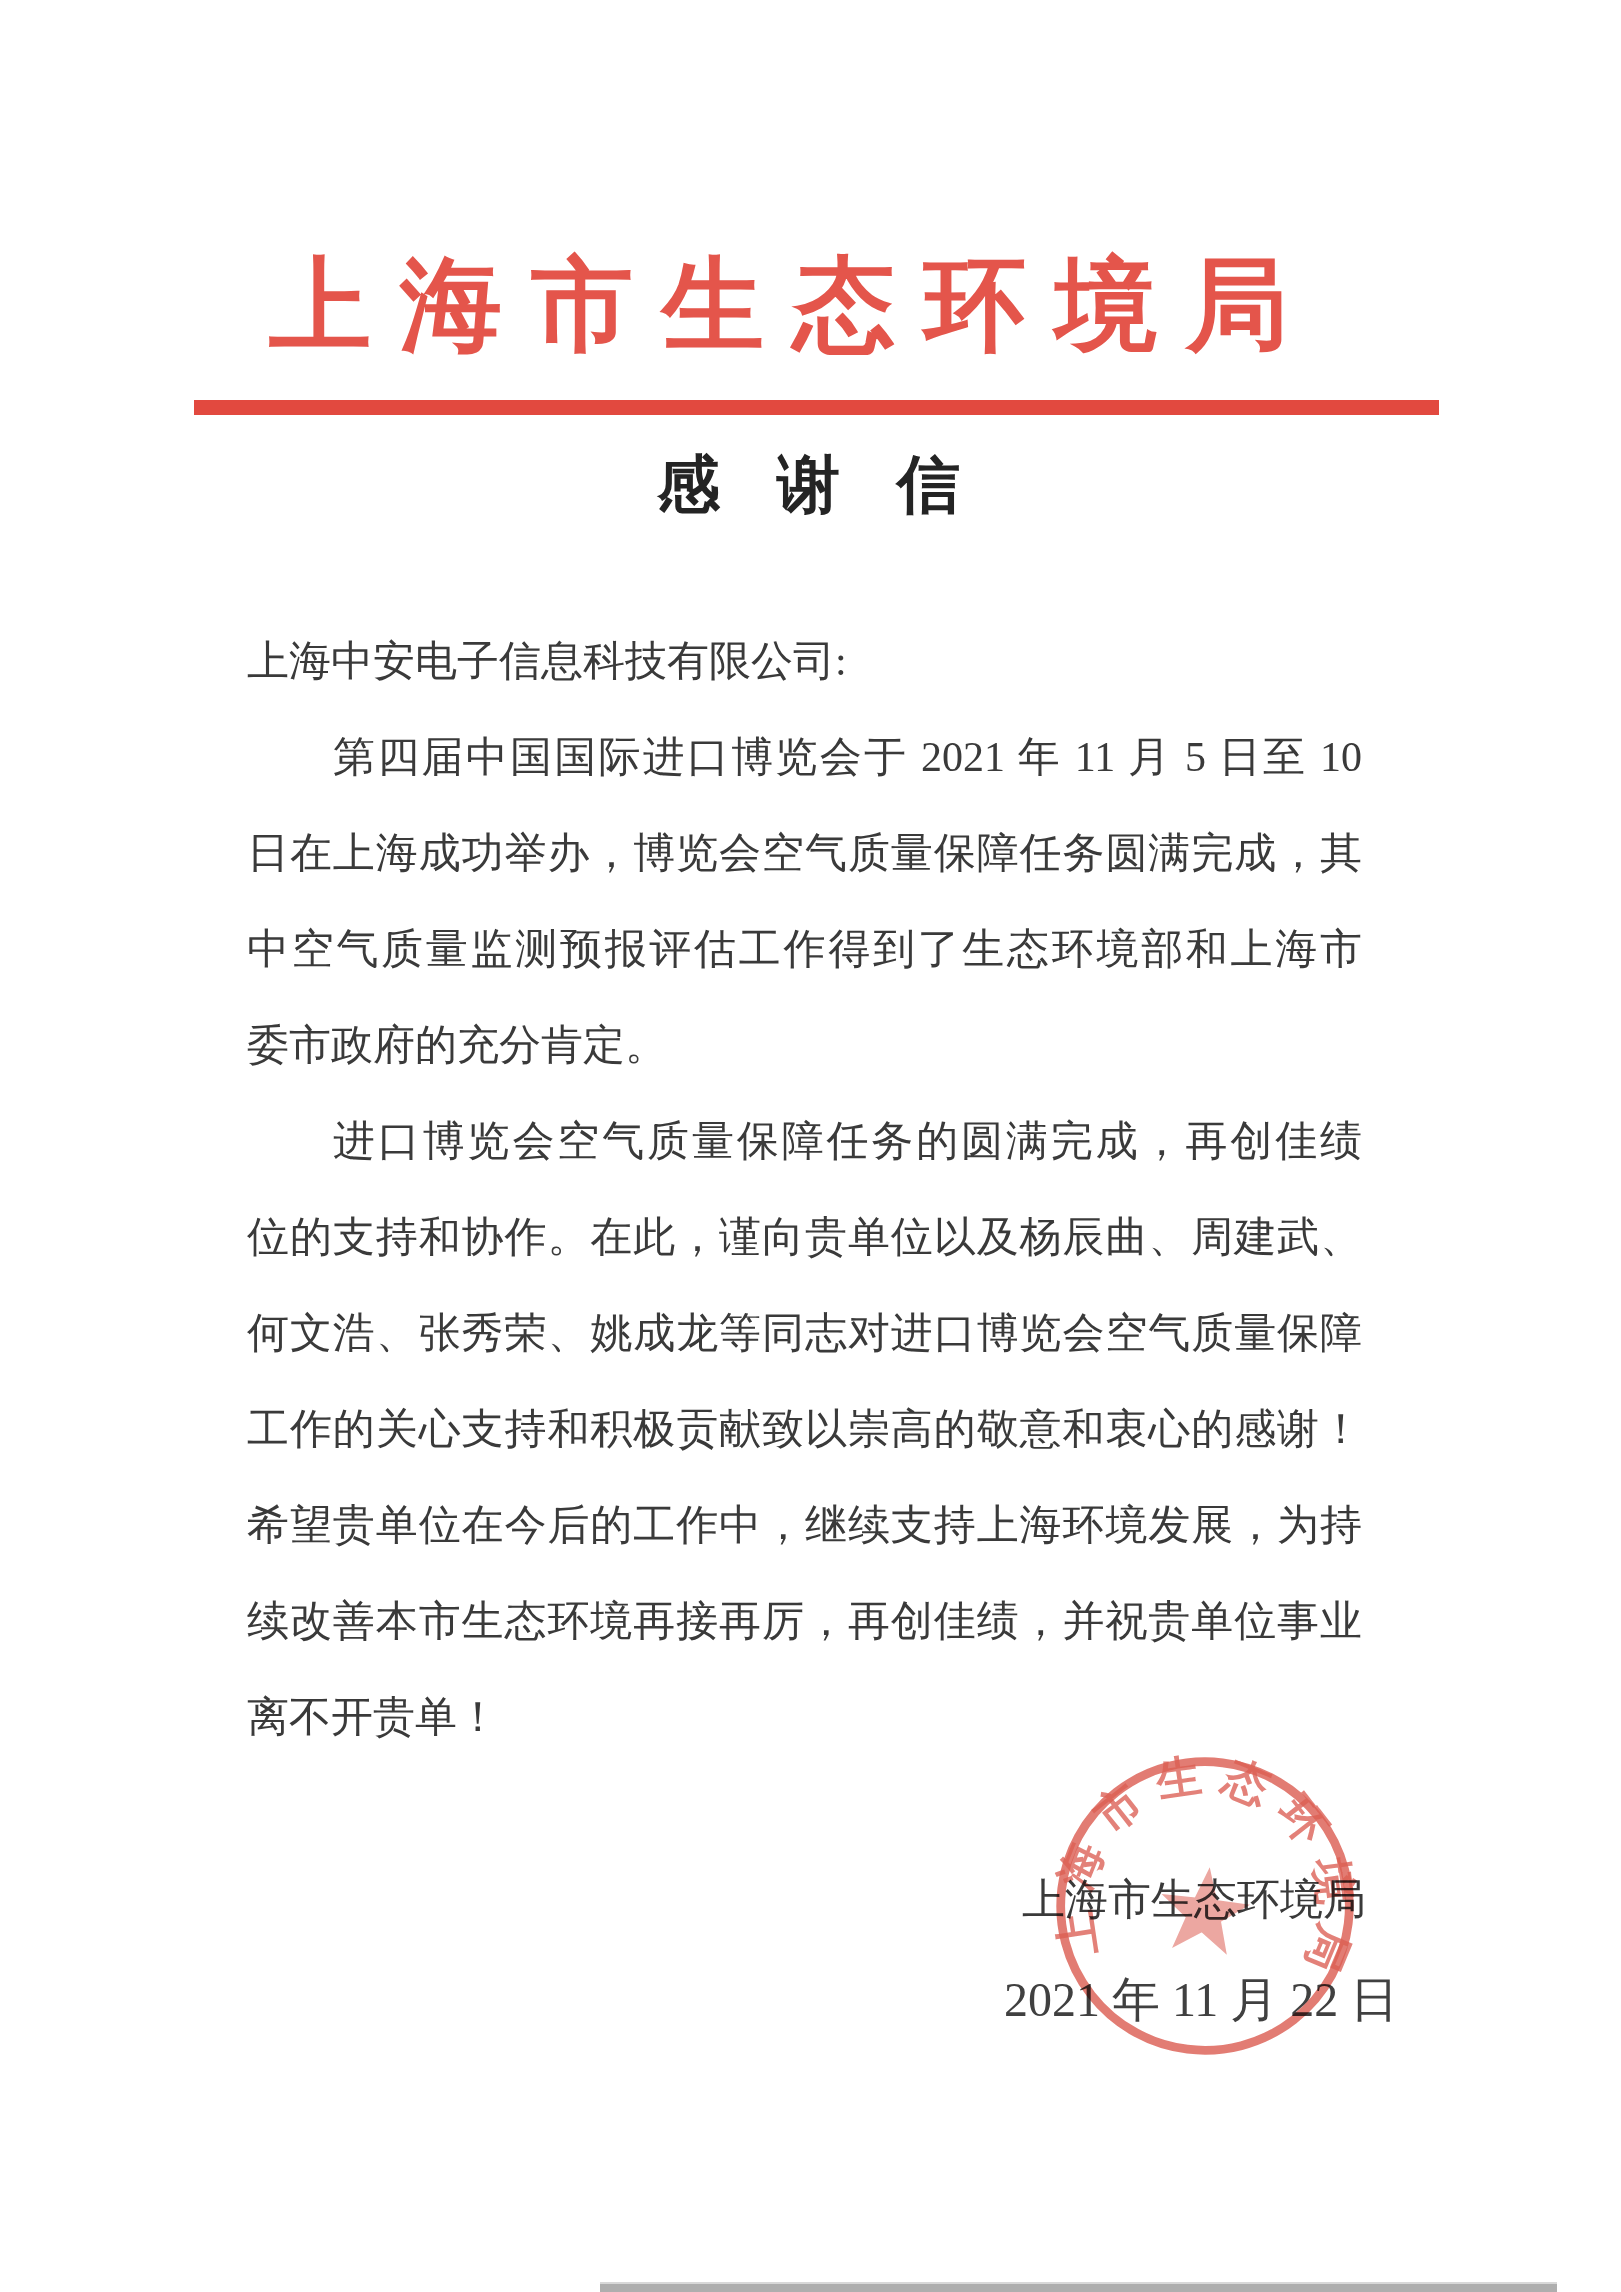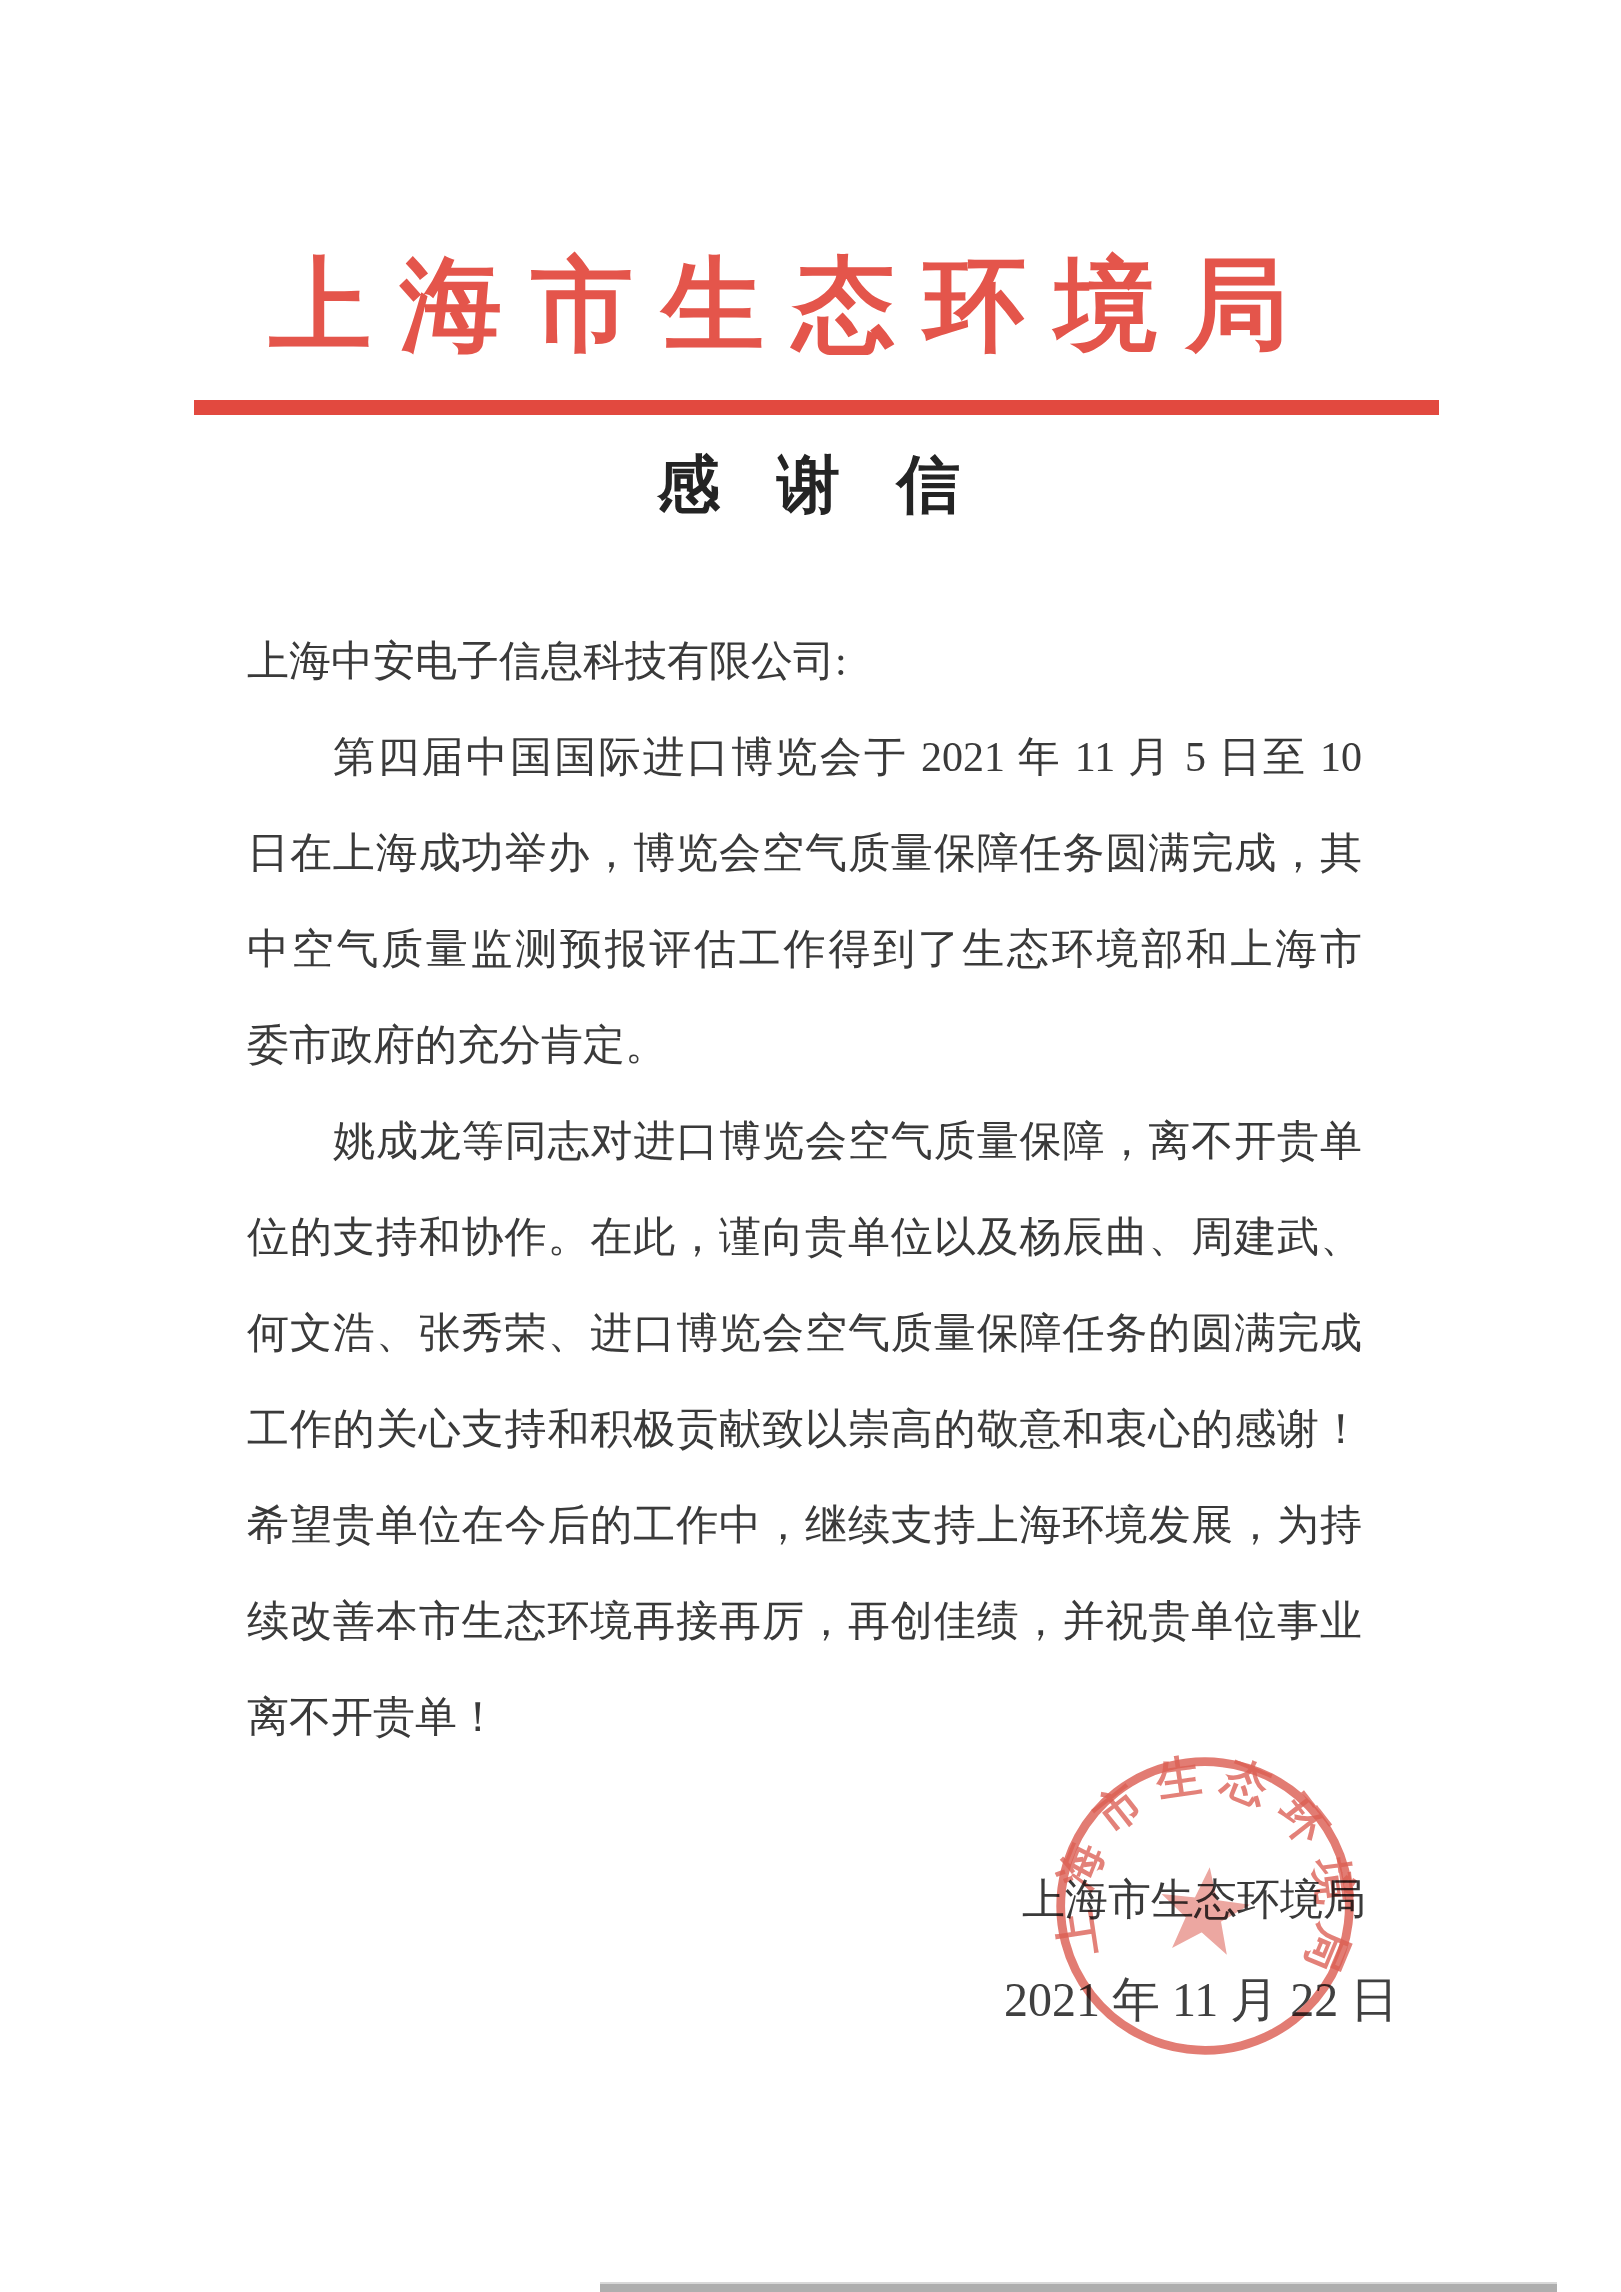--- a/index.html
+++ b/index.html
@@ -130,23 +130,23 @@
   <div class="red-rule"></div>
 
   <div class="letter-title">感谢信</div>
 
   <div class="body-block">
     <div class="ln short">上海中安电子信息科技有限公司:</div>
     <div class="ln indent">第四届中国国际进口博览会于 2021 年 11 月 5 日至 10</div>
     <div class="ln">日在上海成功举办，博览会空气质量保障任务圆满完成，其</div>
     <div class="ln">中空气质量监测预报评估工作得到了生态环境部和上海市</div>
     <div class="ln short">委市政府的充分肯定。</div>
-    <div class="ln indent">姚成龙等同志对进口博览会空气质量保障，离不开贵单</div>
+    <div class="ln indent">进口博览会空气质量保障任务的圆满完成，再创佳绩</div>
     <div class="ln">位的支持和协作。在此，谨向贵单位以及杨辰曲、周建武、</div>
-    <div class="ln">何文浩、张秀荣、进口博览会空气质量保障任务的圆满完成</div>
+    <div class="ln">何文浩、张秀荣、姚成龙等同志对进口博览会空气质量保障</div>
     <div class="ln">工作的关心支持和积极贡献致以崇高的敬意和衷心的感谢！</div>
     <div class="ln">希望贵单位在今后的工作中，继续支持上海环境发展，为持</div>
     <div class="ln">续改善本市生态环境再接再厉，再创佳绩，并祝贵单位事业</div>
     <div class="ln short">离不开贵单！</div>
   </div>
 
   <div class="sig-org">上海市生态环境局</div>
 
   <div class="sig-date">2021 年 11 月 22 日</div>
 

